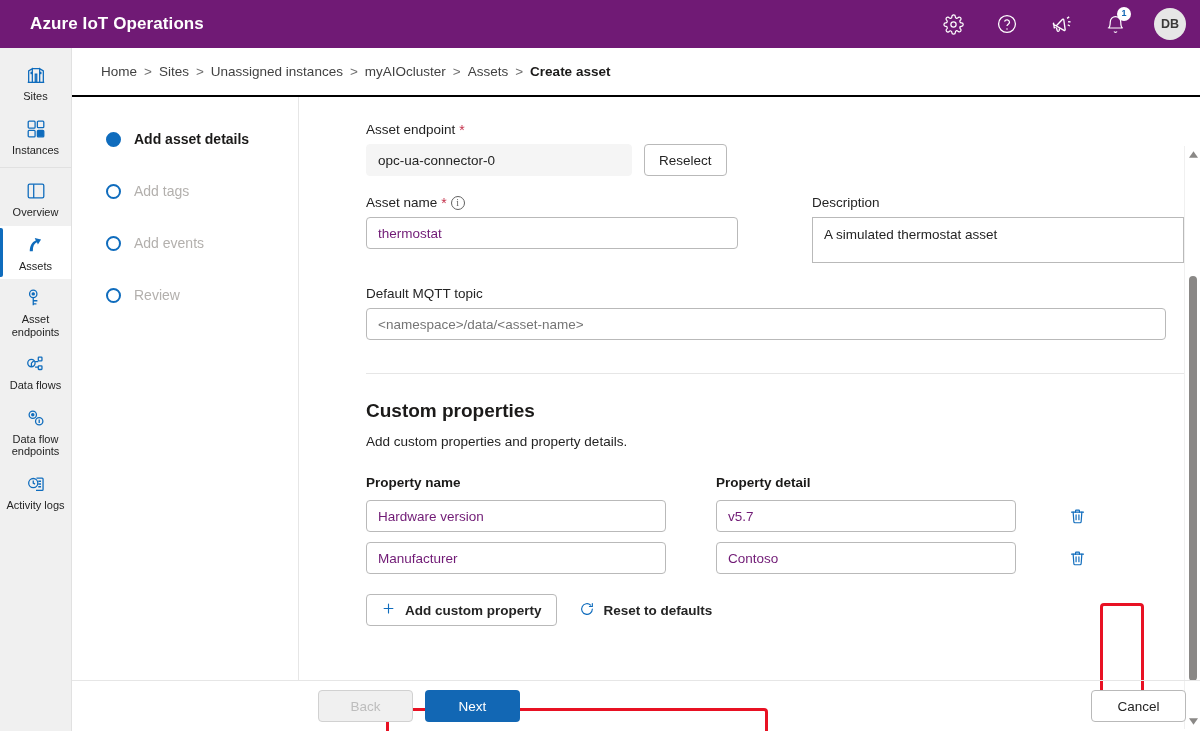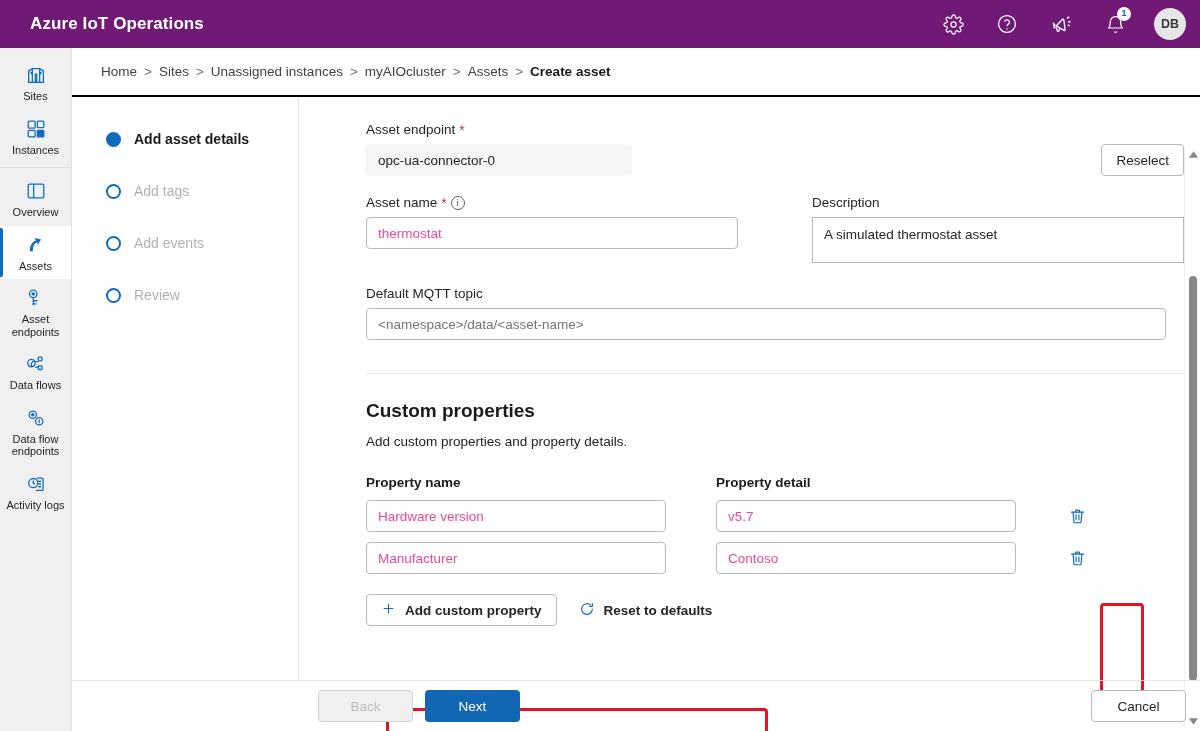--- a/index.html
+++ b/index.html
@@ -110,34 +110,34 @@
   }
   .req { color: #c4314b; font-size: 14px; line-height: 10px; }
   .info-i {
     width: 14px; height: 14px; border-radius: 50%;
     border: 1px solid #616161; color: #616161;
     font-size: 10px; line-height: 12px; text-align: center;
     font-family: "Liberation Serif", serif; cursor: pointer;
   }
   .inp {
     height: 32px; border: 1px solid #b9b9b9; border-radius: 4px;
-    background: #ffffff; font-size: 13.5px; color: #ec4899;
+    background: #ffffff; font-size: 13.5px; color: #701a75;
     padding: 0 11px; line-height: 30px; outline: none;
     font-family: "Liberation Sans", sans-serif; width: 100%;
   }
   .inp.readonly { background: #f5f5f5; border-color: #f5f5f5; color: #242424; }
   .inp.ph { color: #9e9e9e; }
   .btn {
     height: 32px; border: 1px solid #b9b9b9; border-radius: 4px;
     background: #ffffff; font-size: 13.5px; font-weight: normal;
     color: #242424; padding: 0 14px; cursor: pointer;
     font-family: "Liberation Sans", sans-serif;
   }
 
-  .row-endpoint { display: flex; align-items: flex-end; gap: 20px; justify-content: space-between; }
+  .row-endpoint { display: flex; align-items: flex-end; gap: 12px; }
   .row-2col { display: flex; gap: 74px; margin-top: 19px; }
   .col-left { width: 375px; }
   .col-right { width: 375px; }
   .ta {
     height: 46px; border: 1px solid #b9b9b9; border-radius: 0;
     font-size: 13.5px; color: #242424; padding: 8px 11px;
     outline: none; resize: none; width: 100%;
     font-family: "Liberation Sans", sans-serif; line-height: 17px;
   }
   .mqtt-wrap { margin-top: 19px; width: 800px; }

